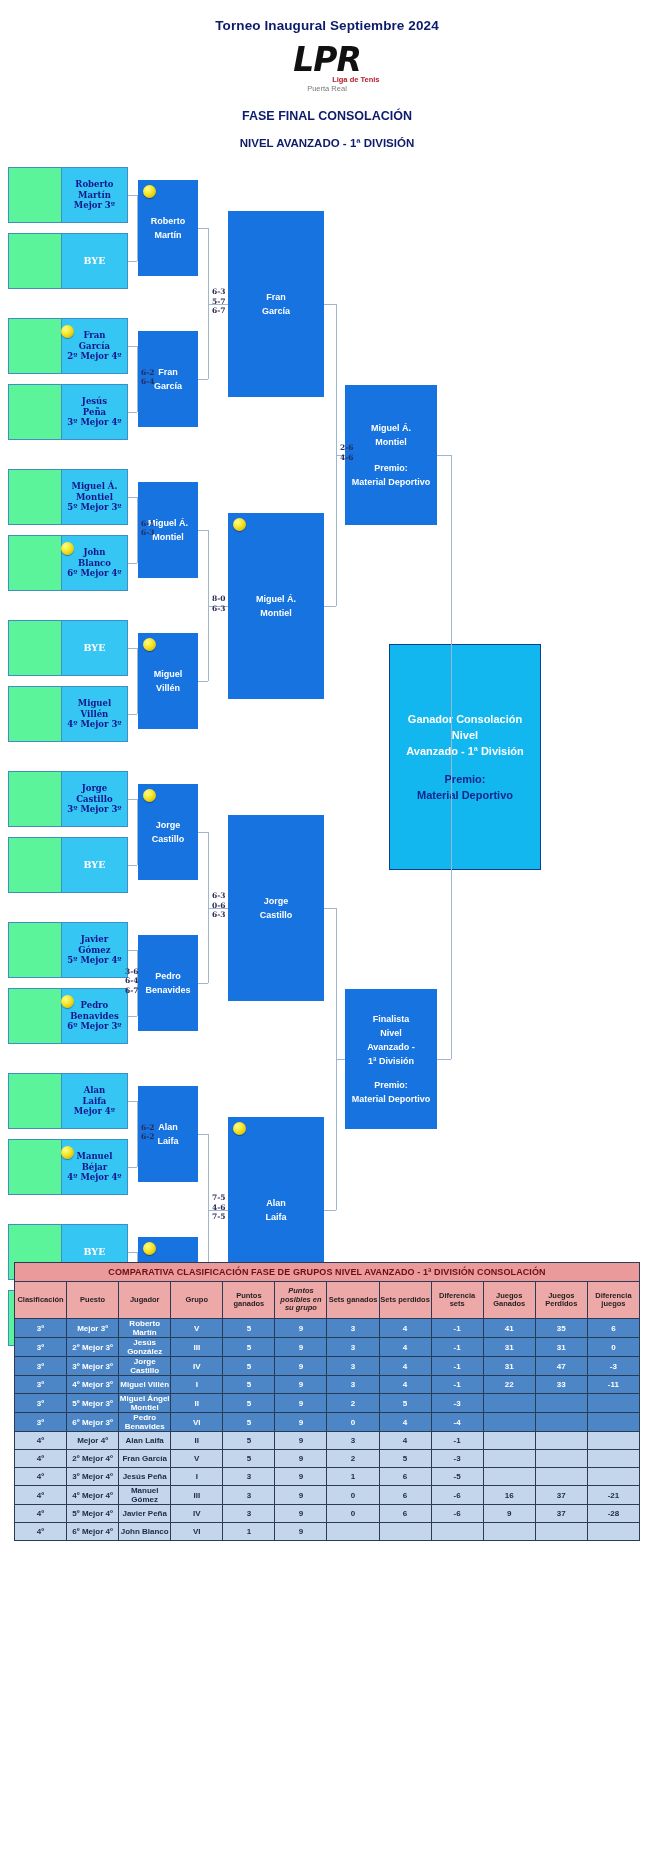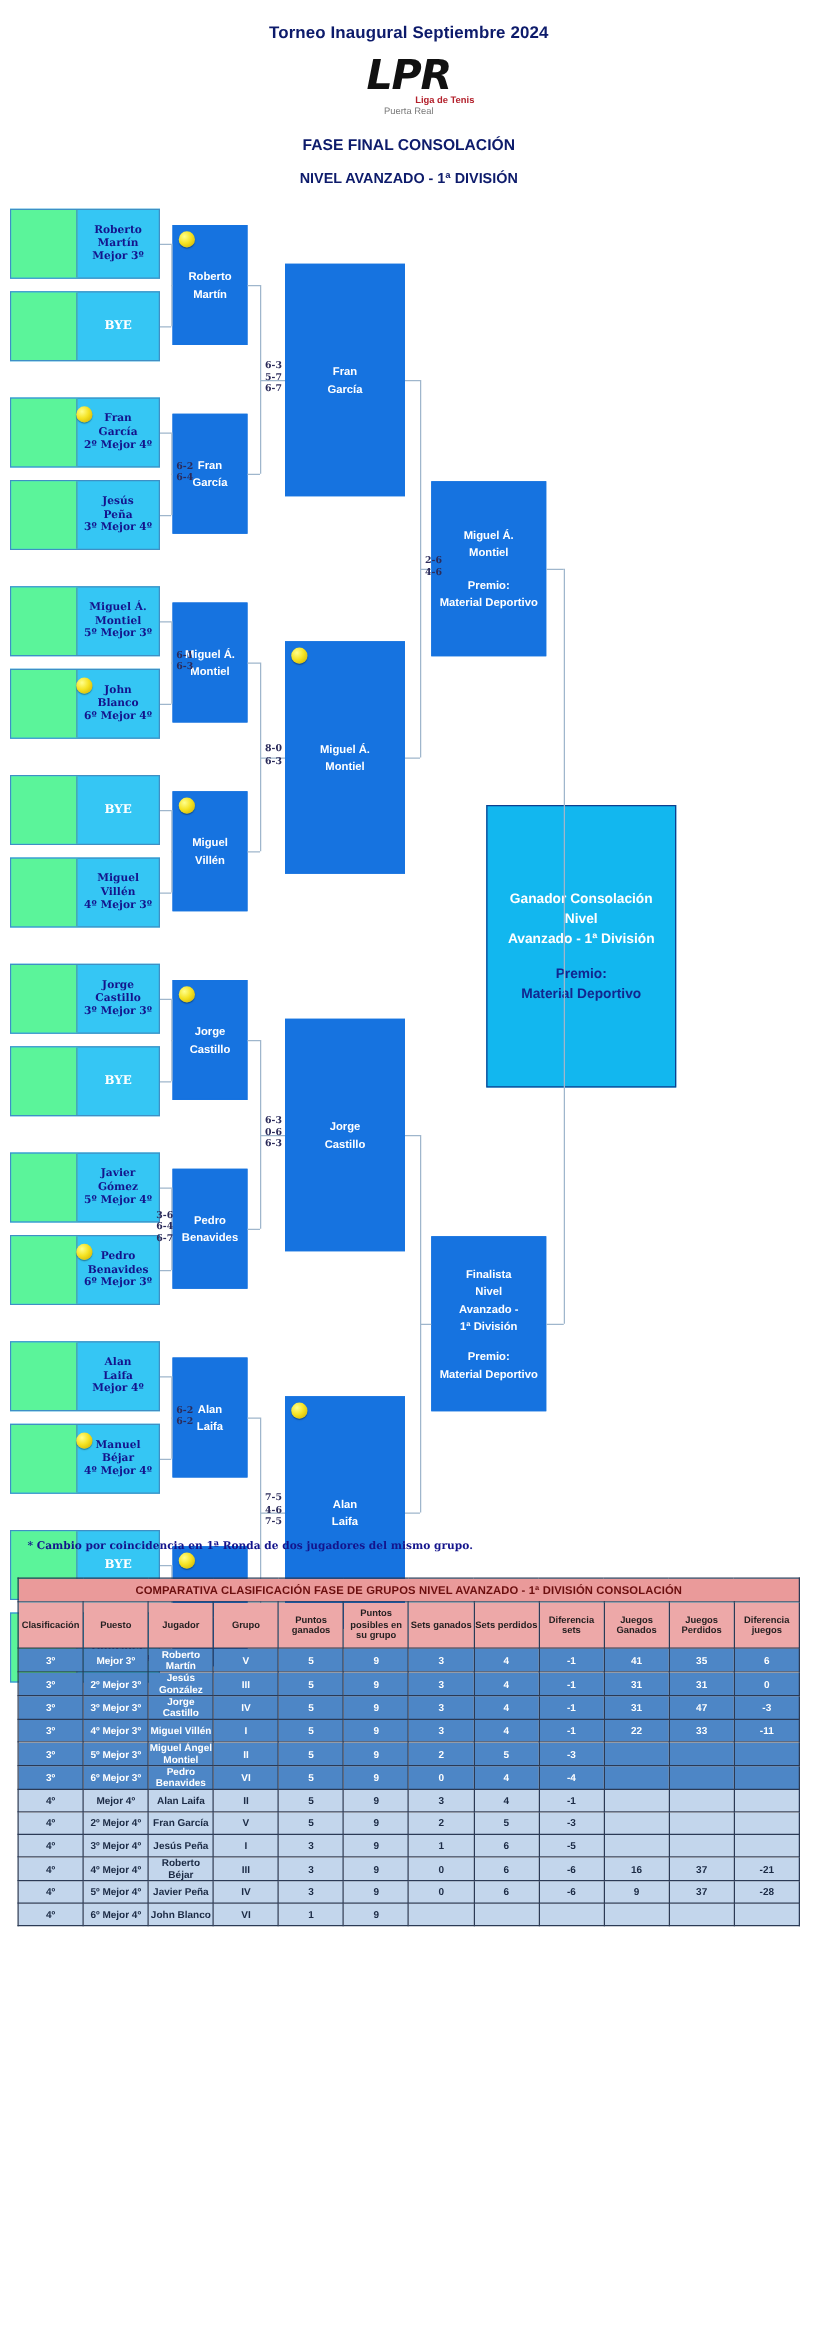--- a/index.html
+++ b/index.html
@@ -438,35 +438,34 @@
         <span class="ln">Nivel</span>
         <span class="ln">Avanzado - 1ª División</span>
         <span class="ln prize">Premio:</span>
         <span class="ln prize" style="margin-top: 0px;">Material Deportivo</span>
       </div>
       <div class="ln-h" style="left: 437px; top: 297.5px; width: 14px;"></div>
       <div class="ln-h" style="left: 437px; top: 901.5px; width: 14px;"></div>
       <div class="ln-v" style="left: 451px; top: 297.5px; height: 604px;"></div>
     </div>
 
-  <div class="footnote">* Cambio por coincidencia en 1ª Ronda de dos jugadores del mismo grupo.</div>
 
   <div class="tablewrap">
     <table class="cmp">
       <tbody id="tbody">
           <tr class="cap">
             <td colspan="12">COMPARATIVA CLASIFICACIÓN FASE DE GRUPOS NIVEL AVANZADO - 1ª DIVISIÓN CONSOLACIÓN</td>
           </tr>
           <tr class="head">
             <th style="width: 58px;">Clasificación</th>
             <th style="width: 62px;">Puesto</th>
             <th style="width: 126px;">Jugador</th>
             <th style="width: 30px;">Grupo</th>
             <th style="width: 40px;">Puntos ganados</th>
-            <th style="width: 52px;">Puntos posibles en su grupo</th>
+            <th style="width: 52px; font-style: italic;">Puntos posibles en su grupo</th>
             <th style="width: 36px;">Sets ganados</th>
             <th style="width: 38px;">Sets perdidos</th>
             <th style="width: 46px;">Diferencia sets</th>
             <th style="width: 44px;">Juegos Ganados</th>
             <th style="width: 44px;">Juegos Perdidos</th>
             <th style="width: 50px;">Diferencia juegos</th>
           </tr>
           <tr>
             <td class="c-dark" style="width: 58px;">3º</td>
             <td class="c-dark" style="width: 62px;">Mejor 3º</td>
@@ -589,21 +588,21 @@
             <td class="c-light" style="width: 36px;">1</td>
             <td class="c-light" style="width: 38px;">6</td>
             <td class="c-light neg" style="width: 46px;">-5</td>
             <td class="c-light hatch-light" style="width: 44px;"></td>
             <td class="c-light hatch-light" style="width: 44px;"></td>
             <td class="c-light hatch-light neg" style="width: 50px;"></td>
           </tr>
           <tr>
             <td class="c-light" style="width: 58px;">4º</td>
             <td class="c-light" style="width: 62px;">4º Mejor 4º</td>
-            <td class="c-light name" style="width: 126px;">Roberto Béjar</td>
+            <td class="c-light name" style="width: 126px;">Manuel Gómez</td>
             <td class="c-light" style="width: 30px;">III</td>
             <td class="c-light" style="width: 40px;">3</td>
             <td class="c-light" style="width: 52px;">9</td>
             <td class="c-light" style="width: 36px;">0</td>
             <td class="c-light" style="width: 38px;">6</td>
             <td class="c-light" style="width: 46px;">-6</td>
             <td class="c-light" style="width: 44px;">16</td>
             <td class="c-light" style="width: 44px;">37</td>
             <td class="c-light neg" style="width: 50px;">-21</td>
           </tr>

